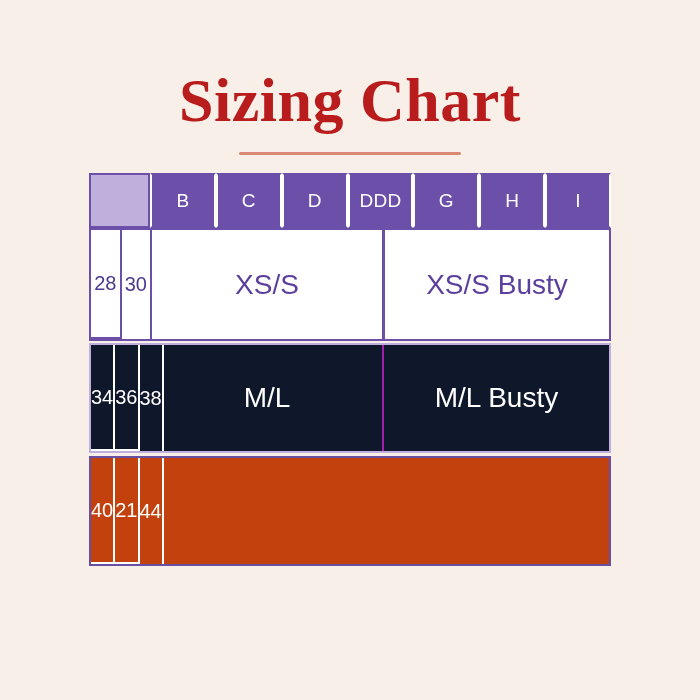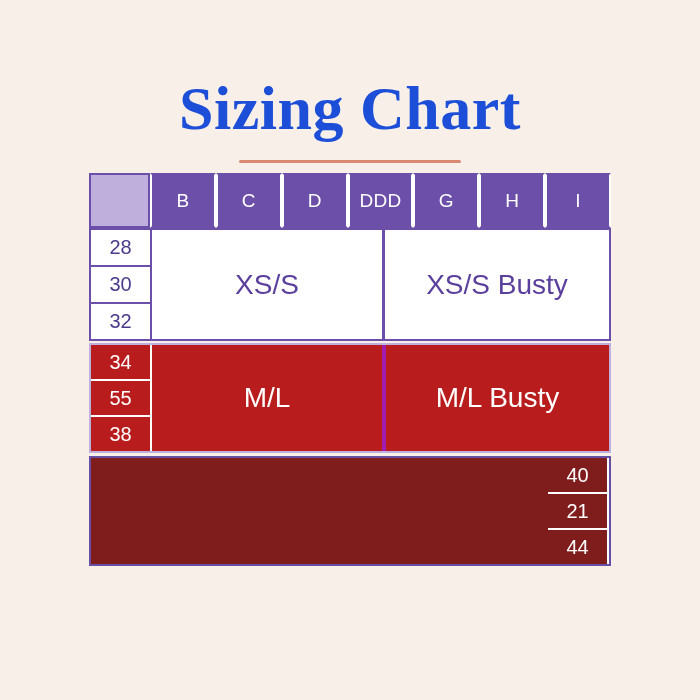--- a/index.html
+++ b/index.html
@@ -27,23 +27,23 @@
     top: 58px;
     left: 0;
     width: 700px;
     text-align: center;
   }
   .title {
     font-family: "Liberation Serif", "DejaVu Serif", serif;
     font-size: 62px;
     line-height: 68px;
     font-weight: 700;
-    color: #1d4ed8;
+    color: #b91c1c;
     letter-spacing: 0.5px;
-    margin: 16px;
+    margin: 8px;
   }
   .title-rule {
     width: 222px;
     height: 3px;
     background: #D98872;
     margin: 18px auto 0 auto;
     border-radius: 2px;
   }
 
   
@@ -92,21 +92,21 @@
   
   .block {
     display: flex;
     position: relative;
     box-sizing: border-box;
   }
   .band-col {
     width: 61px;
     flex: 0 0 61px;
     display: flex;
-    flex-direction: column;
+    flex-direction: row;
     box-sizing: border-box;
   }
   .band-cell {
     flex: 1 1 0;
     display: flex;
     align-items: center;
     justify-content: center;
     font-size: 20px;
     box-sizing: border-box;
   }
@@ -136,39 +136,38 @@
     color: #4C3A8C;
     border-bottom: 2px solid #6B4FA8;
     border-right: 2px solid #6B4FA8;
   }
   .block.white .band-cell:last-child { border-bottom: none; }
   .block.white .value-cell { color: #5B3F9D; }
   .block.white .value-cell.busty { border-left: 3px solid #6B4FA8; }
 
   
   .block.light {
-    background: #b91c1c;
+    background: #0f172a;
     border: 2px solid #BFAFDC;
     height: 110px;
   }
   .block.light .band-cell {
     color: #FFFFFF;
     border-bottom: 2px solid #FFFFFF;
     border-right: 2px solid #FFFFFF;
   }
   .block.light .band-cell:last-child { border-bottom: none; }
   .block.light .value-cell { color: #FFFFFF; }
-  .block.light .value-cell.busty { border-left: 4px solid #a21caf; }
+  .block.light .value-cell.busty { border-left: 2px solid #a21caf; }
 
   
   .block.dark {
-    background: #7f1d1d;
+    background: #c2410c;
     border: 2px solid #6750A4;
     height: 110px;
-    justify-content: flex-end;
   }
   .block.dark .band-cell {
     color: #FFFFFF;
     border-bottom: 2px solid #FFFFFF;
     border-right: 2px solid #FFFFFF;
   }
   .block.dark .band-cell:last-child { border-bottom: none; }
   .block.dark .value-cell { color: #FFFFFF; }
   .block.dark .value-cell.busty { border-left: 3px solid #FFFFFF; }
 
@@ -197,32 +196,31 @@
         <div class="head-cell">DDD</div>
         <div class="head-cell">G</div>
         <div class="head-cell">H</div>
         <div class="head-cell">I</div>
       </div>
 
       <div class="block white">
         <div class="band-col">
           <div class="band-cell">28</div>
           <div class="band-cell">30</div>
-          <div class="band-cell">32</div>
         </div>
         <div class="value-area">
           <div class="value-cell regular">XS/S</div>
           <div class="value-cell busty">XS/S Busty</div>
         </div>
       </div>
 
       <div class="block light">
         <div class="band-col">
           <div class="band-cell">34</div>
-          <div class="band-cell">55</div>
+          <div class="band-cell">36</div>
           <div class="band-cell">38</div>
         </div>
         <div class="value-area">
           <div class="value-cell regular">M/L</div>
           <div class="value-cell busty">M/L Busty</div>
         </div>
       </div>
 
       <div class="block dark">
         <div class="band-col">

